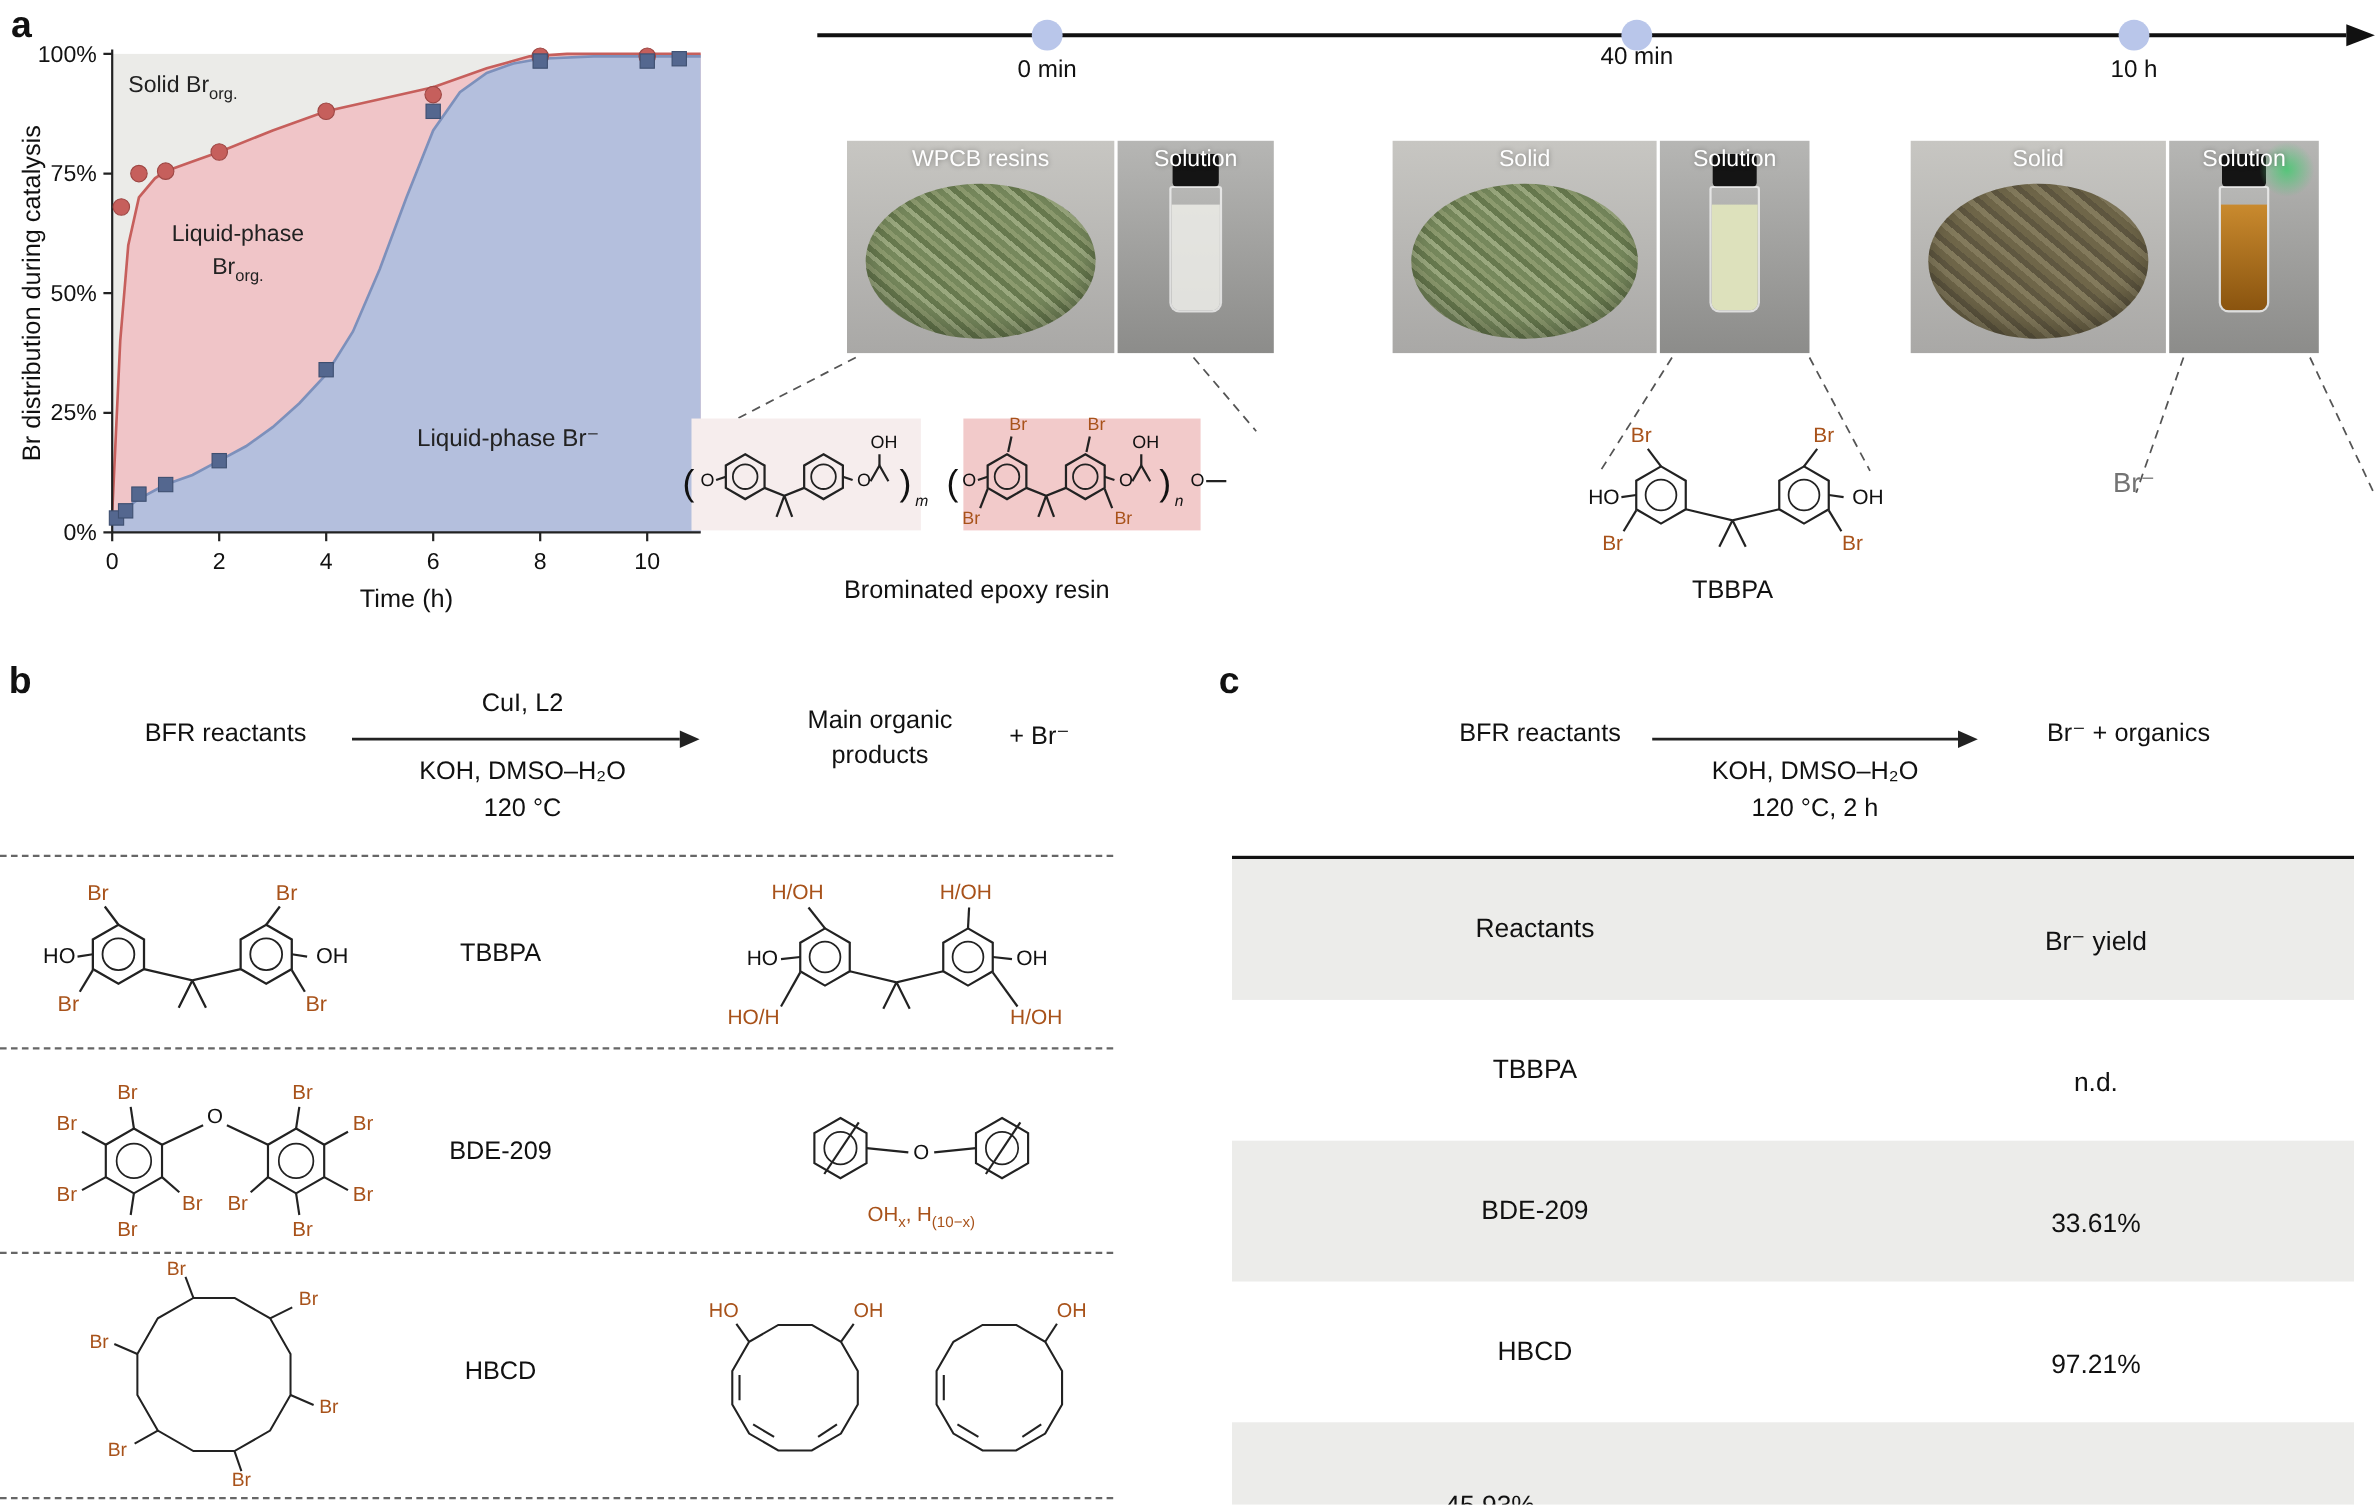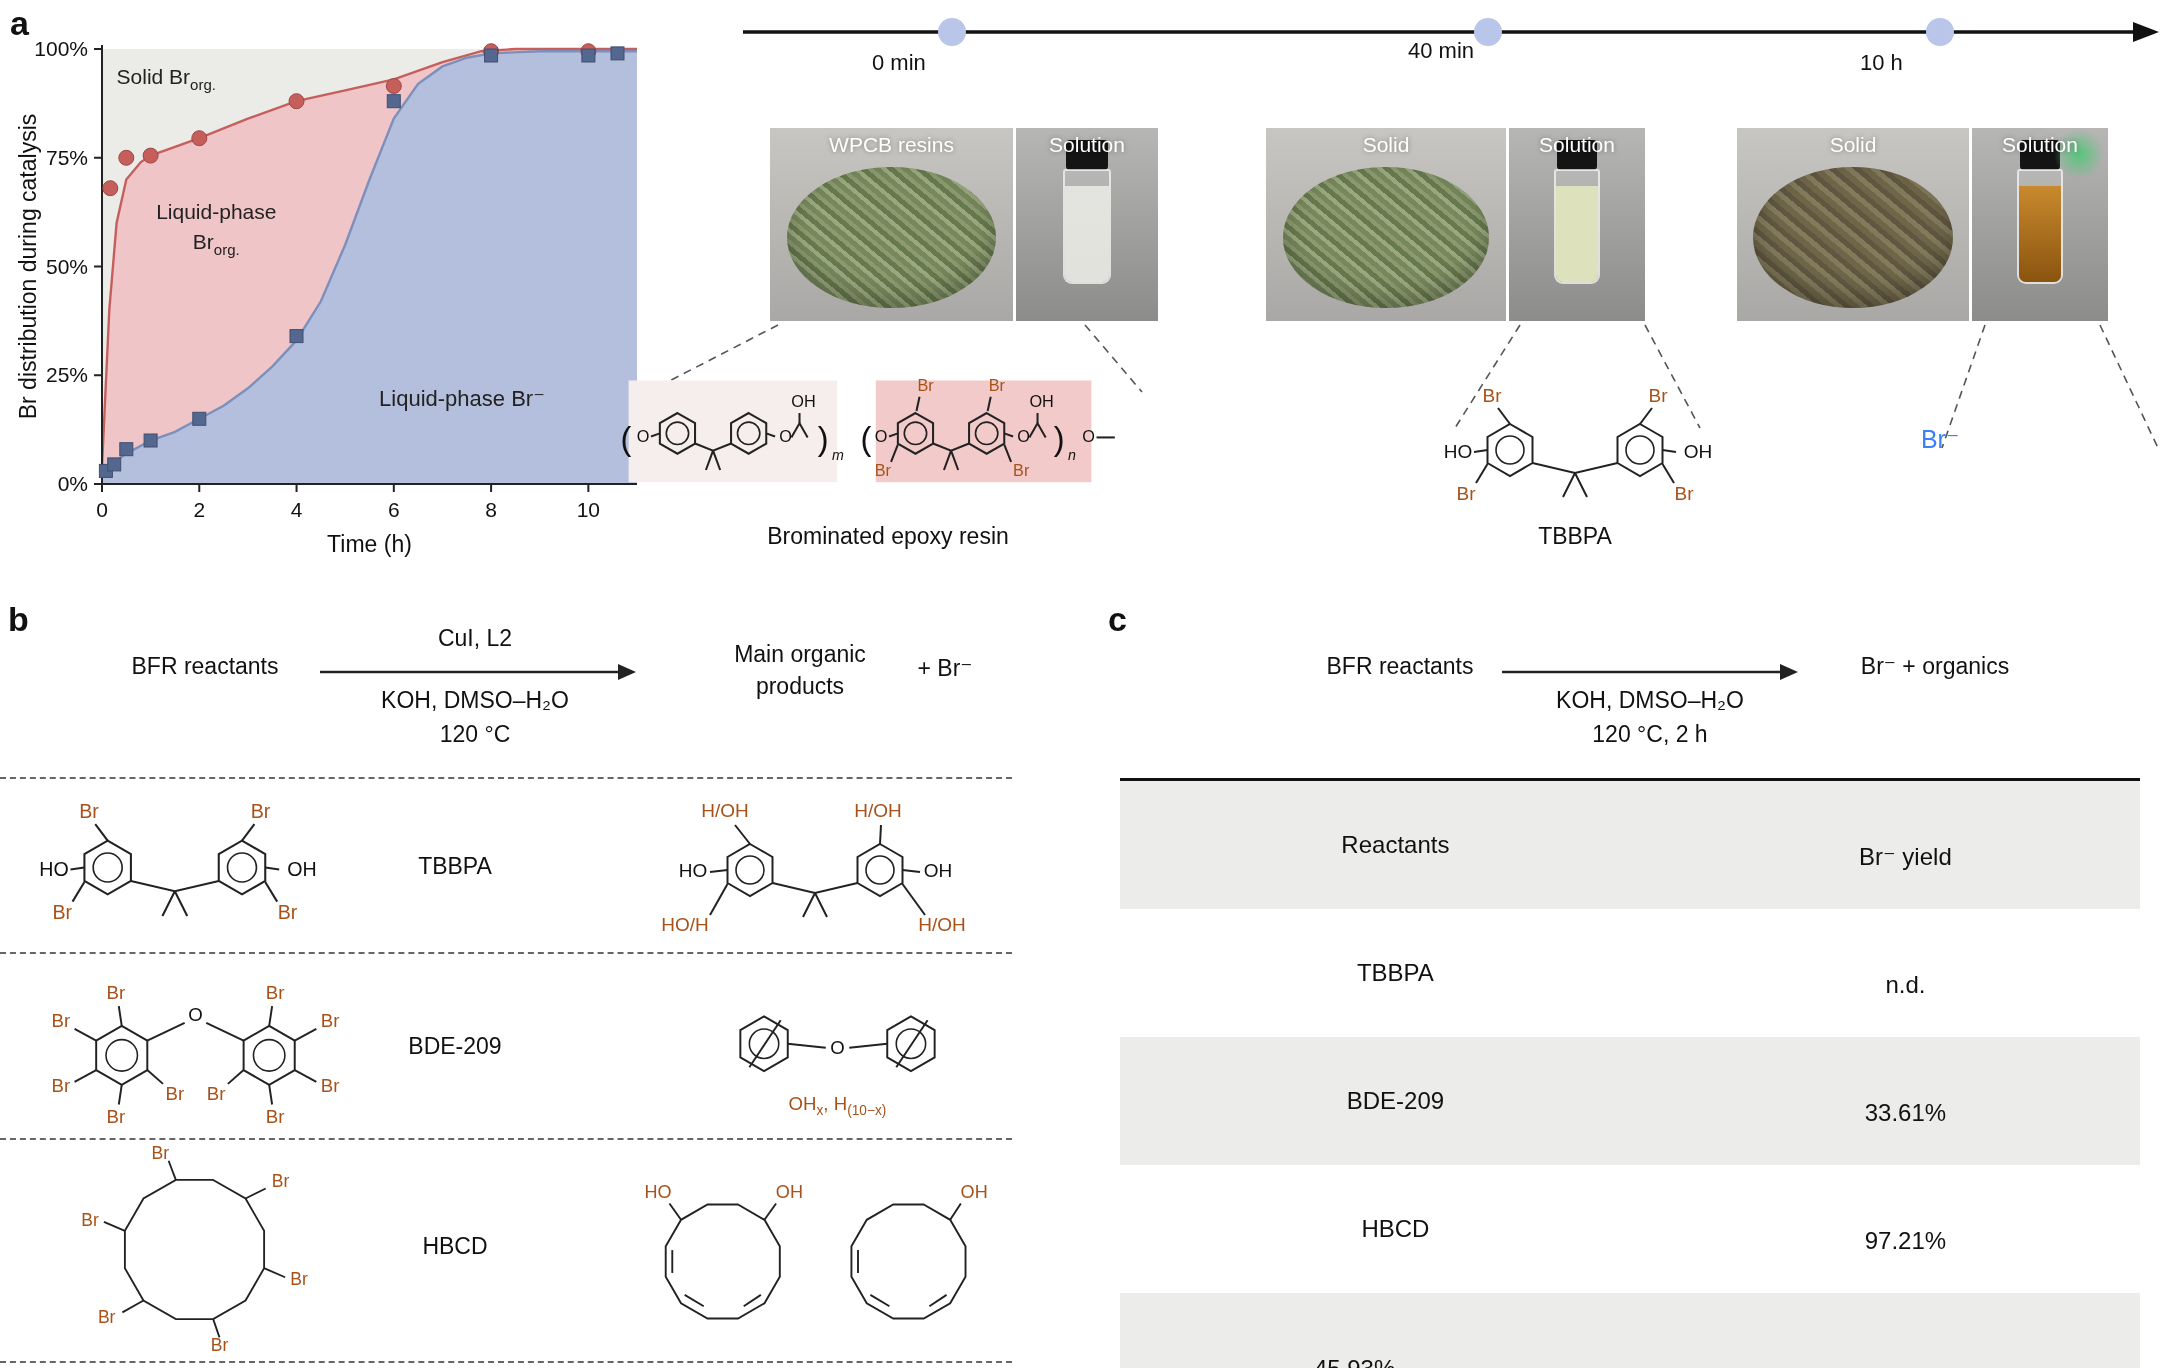--- a/index.html
+++ b/index.html
@@ -2,21 +2,21 @@
 <html><head>
 <meta charset="utf-8">
 <style>
   * { margin:0; padding:0; box-sizing:border-box; }
   html,body { background:#fff; }
   body { font-family:"Liberation Sans","DejaVu Sans",sans-serif; color:#111; }
   #page { position:relative; width:2163px; height:1368px; background:#fff; overflow:hidden; }
 
   .panel-label { position:absolute; font-size:34px; font-weight:700; }
   .txt { position:absolute; font-size:23px; text-align:center; line-height:1.25; }
-  .tl-label { position:absolute; width:160px; font-size:22px; }
+  .tl-label { position:absolute; width:160px; text-align:center; font-size:22px; }
 
   
   .photo { position:absolute; background:linear-gradient(180deg,#c7c6c2,#a9a8a6); overflow:hidden; }
   .photo-label { position:absolute; top:5px; left:0; right:0; text-align:center; color:#fff; font-size:21px;
                  z-index:4; text-shadow:0 0 5px rgba(0,0,0,.35); }
   .pile { position:absolute; left:7%; right:7%; top:20%; bottom:7%; border-radius:50%; z-index:1;
           box-shadow: inset 0 -10px 22px rgba(0,0,0,.25); }
   .pile.green { background:repeating-linear-gradient(40deg,#76885c 0 5px,#9aa87e 5px 9px,#67794e 9px 14px,#8c9a6e 14px 18px); }
   .pile.brown { background:repeating-linear-gradient(40deg,#6f6649 0 6px,#837a5c 6px 11px,#5f5740 11px 16px); }
   .vial-photo { background:linear-gradient(180deg,#b6b6b4,#8c8c8a); }
@@ -46,21 +46,21 @@
   .rxn-arrow, #timeline-svg, #dash-overlay { position:absolute; }
 
   
   #yield-table { position:absolute; left:1120px; top:778px; width:1020px;
                  border-top:3px solid #111; border-bottom:3px solid #111; }
   .trow { display:flex; height:128px; align-items:center; }
   .trow.gray { background:#ececea; }
   .tcell { text-align:center; font-size:24px; }
   .tcell.c1 { width:54%; } .tcell.c2 { width:46%;margin-top:23px; }
 
-  .orange { color:#3b82f6; }
+  .orange { color:#737373; }
 </style>
 </head>
 <body>
 
 <div id="page">
 
   <div class="panel-label" style="left:10px; top:4px;">a</div>
 
   <svg id="chart-svg" style="position:absolute; left:12px; top:14px;" width="650" height="545" viewBox="0 0 650 545">
       <rect x="90" y="35" width="535" height="435" fill="#ebebe8"></rect>

